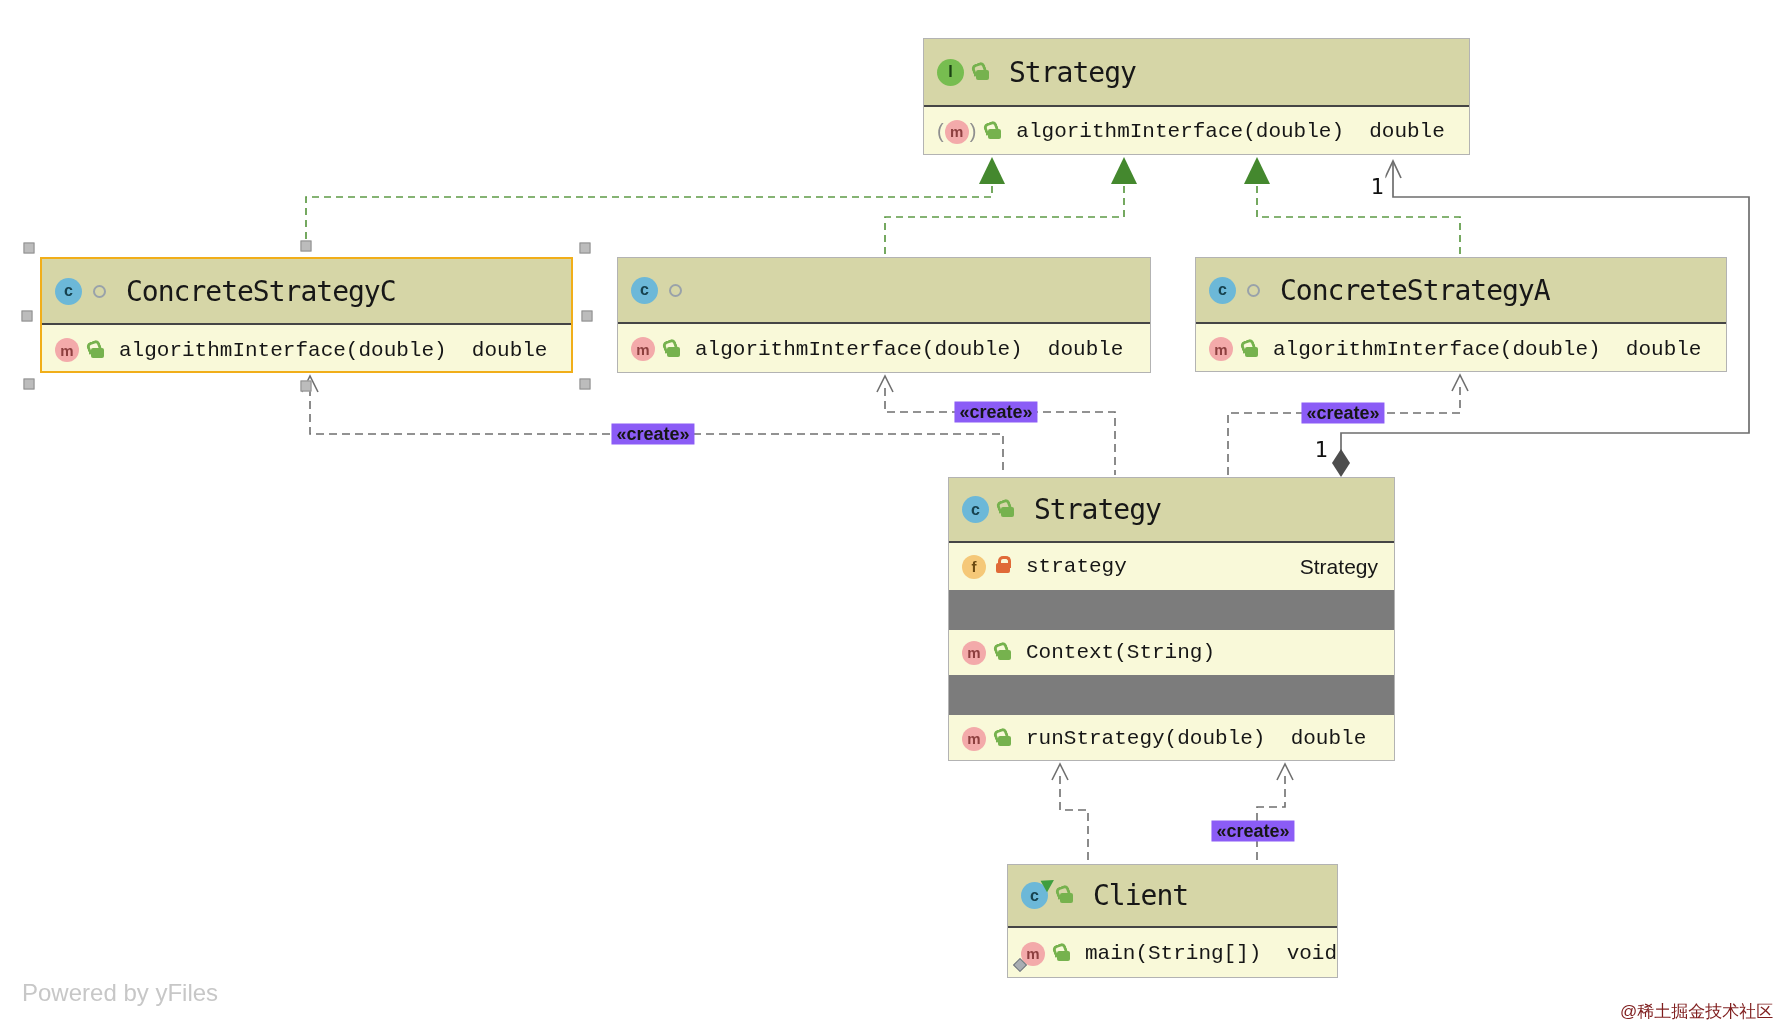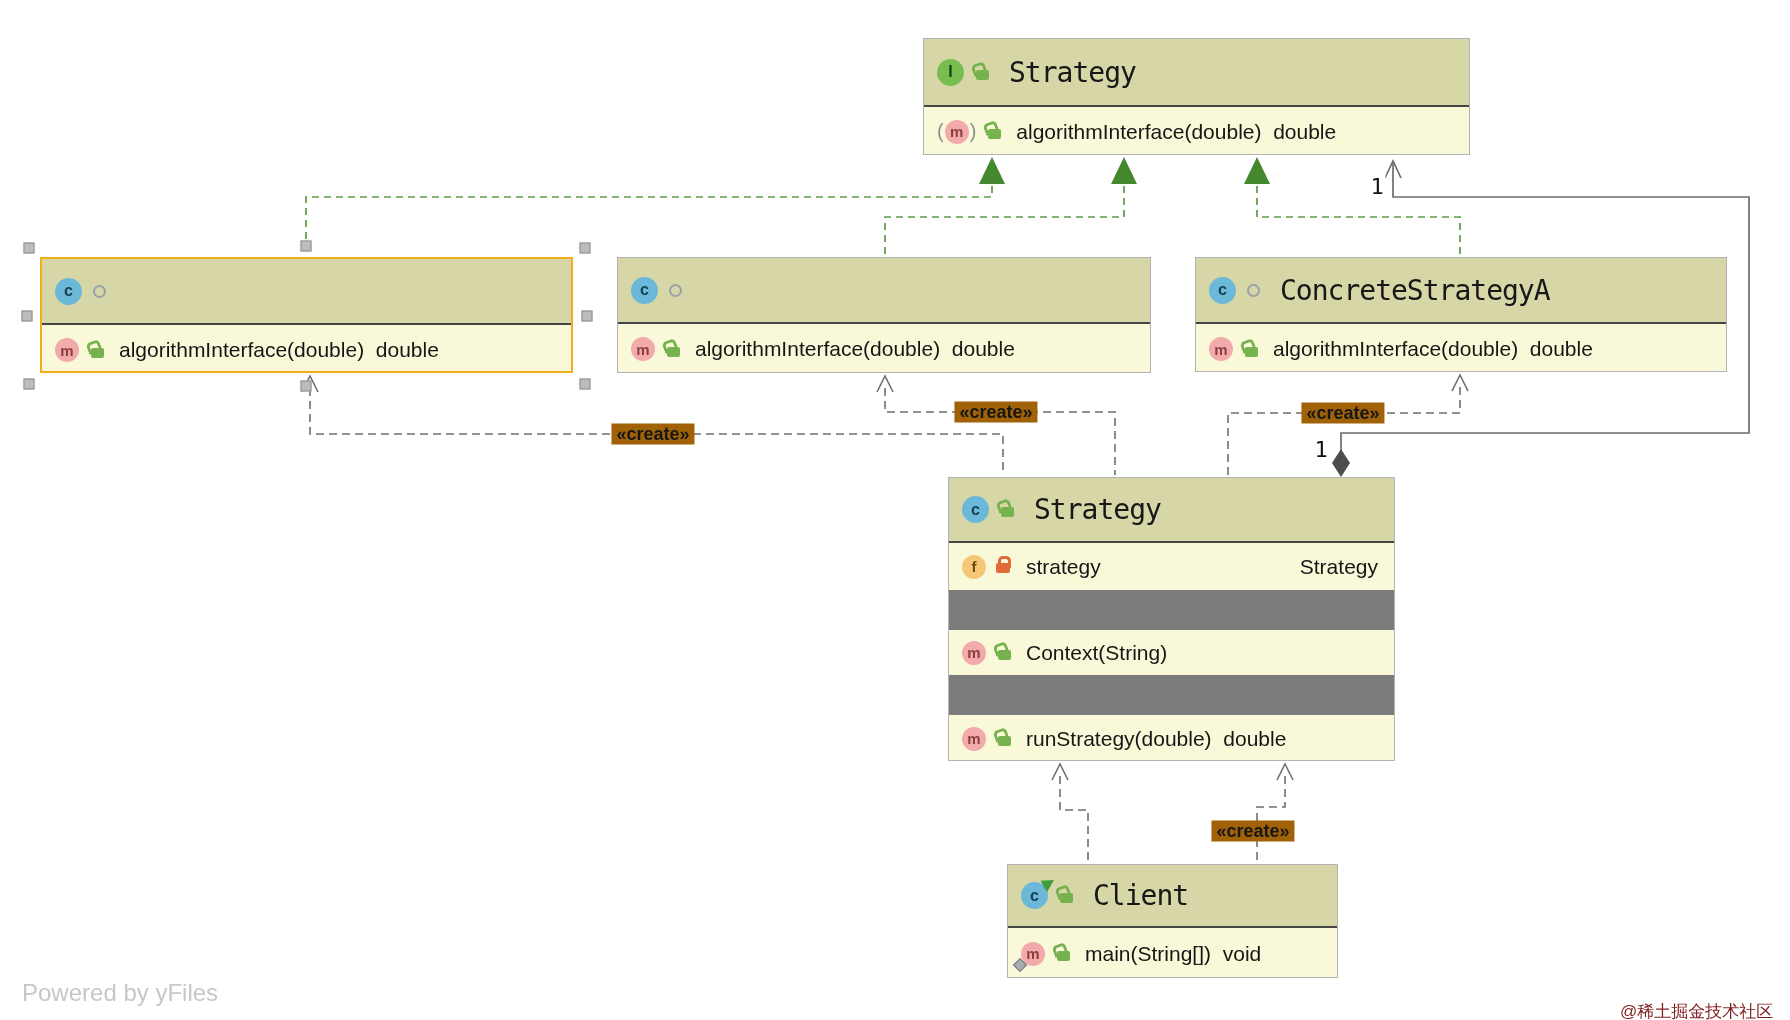--- a/index.html
+++ b/index.html
@@ -16,21 +16,21 @@
   .node.context .hdr{height:65px;}
   .title{font-family:"DejaVu Sans Mono",monospace;font-size:28px;font-weight:500;color:#171717;
          margin-left:20px;letter-spacing:-1px;white-space:pre;}
   .row{box-sizing:border-box;height:50px;display:flex;align-items:center;padding-left:13px;}
   .node.strategy .row{height:49px;}
   .node.client .row{height:51px;}
   .node.context .row.r1{height:47px;}
   .node.context .row.r2{height:45px;}
   .node.context .row.r3{height:47px;}
   .sep-bar{height:40px;background:#7c7c7c;}
-  .mtext{font-size:21px;color:#161616;margin-left:15px;white-space:pre;}
+  .mtext{font-size:21px;color:#161616;margin-left:15px;white-space:pre;font-family:Liberation Mono, monospace;}
   .mtype{font-size:21px;color:#161616;margin-left:auto;margin-right:16px;white-space:pre;}
 
   
   .badge{width:24px;height:24px;border-radius:50%;display:flex;align-items:center;justify-content:center;
          font-size:15px;font-weight:700;flex:0 0 auto;position:relative;}
   .hdr .badge{width:27px;height:27px;font-size:16px;}
   .badge.b-class{background:#6cb8d8;color:#17424f;}
   .badge.b-iface{background:#77bd50;color:#1b4214;}
   .badge.b-method{background:#f3aaaa;color:#8d3f3f;}
   .badge.b-field{background:#f5c878;color:#6b4a12;}
@@ -45,21 +45,21 @@
   .lock{position:relative;width:16px;height:15px;margin-left:9px;flex:0 0 auto;}
   .lock .sh{position:absolute;width:8px;height:9px;border:3px solid #76b24e;border-bottom:none;
             border-radius:5px 5px 0 0;left:-1px;top:-2px;transform:rotate(-20deg);}
   .lock .bd{position:absolute;width:13px;height:10px;background:#76b24e;border-radius:2px;left:3px;top:5px;}
   .lock.closed .sh{border-color:#e06a38;transform:none;left:3px;top:-3px;width:7px;}
   .lock.closed .bd{background:#e06a38;left:1px;top:4px;width:14px;}
   .o-marker{width:9px;height:9px;border:2px solid #99a2aa;border-radius:50%;margin-left:11px;flex:0 0 auto;}
 
   
   svg.edges{position:absolute;left:0;top:0;pointer-events:none;}
-  .elabel{position:absolute;transform:translate(-50%,-50%);background:#a16207;padding:0 5px;
+  .elabel{position:absolute;transform:translate(-50%,-50%);background:#8b5cf6;padding:0 5px;
           font-size:18px;font-weight:600;color:#161616;white-space:nowrap;}
   .mult{position:absolute;transform:translate(-50%,-50%);background:#ffffff;padding:0 2px;
         font-family:"DejaVu Sans Mono",monospace;font-size:22px;color:#111;}
 
   
   .handle{position:absolute;width:9px;height:9px;background:#bcbcbc;border:1px solid #8f8f8f;
           transform:translate(-50%,-50%);}
 
   
   .powered{position:absolute;left:22px;top:971px;font-size:24px;color:#c7c7c7;margin-top:8px;}
@@ -94,20 +94,21 @@
       <span class="mtext">algorithmInterface(double)  double</span>
     </div>
   </div>
 
   <div class="node selected" style="left:40px;top:257px;width:533px;height:116px">
     <div class="hdr">
       <span class="badge b-class">
           <span>c</span>
         </span>
       <span class="o-marker"></span>
+      <span class="title">ConcreteStrategyC</span>
     </div>
     <div class="row">
       <span class="badge b-method">
           <span>m</span>
         </span>
       <span class="lock">
           <i class="sh"></i>
           <i class="bd"></i>
         </span>
       <span class="mtext">algorithmInterface(double)  double</span>

